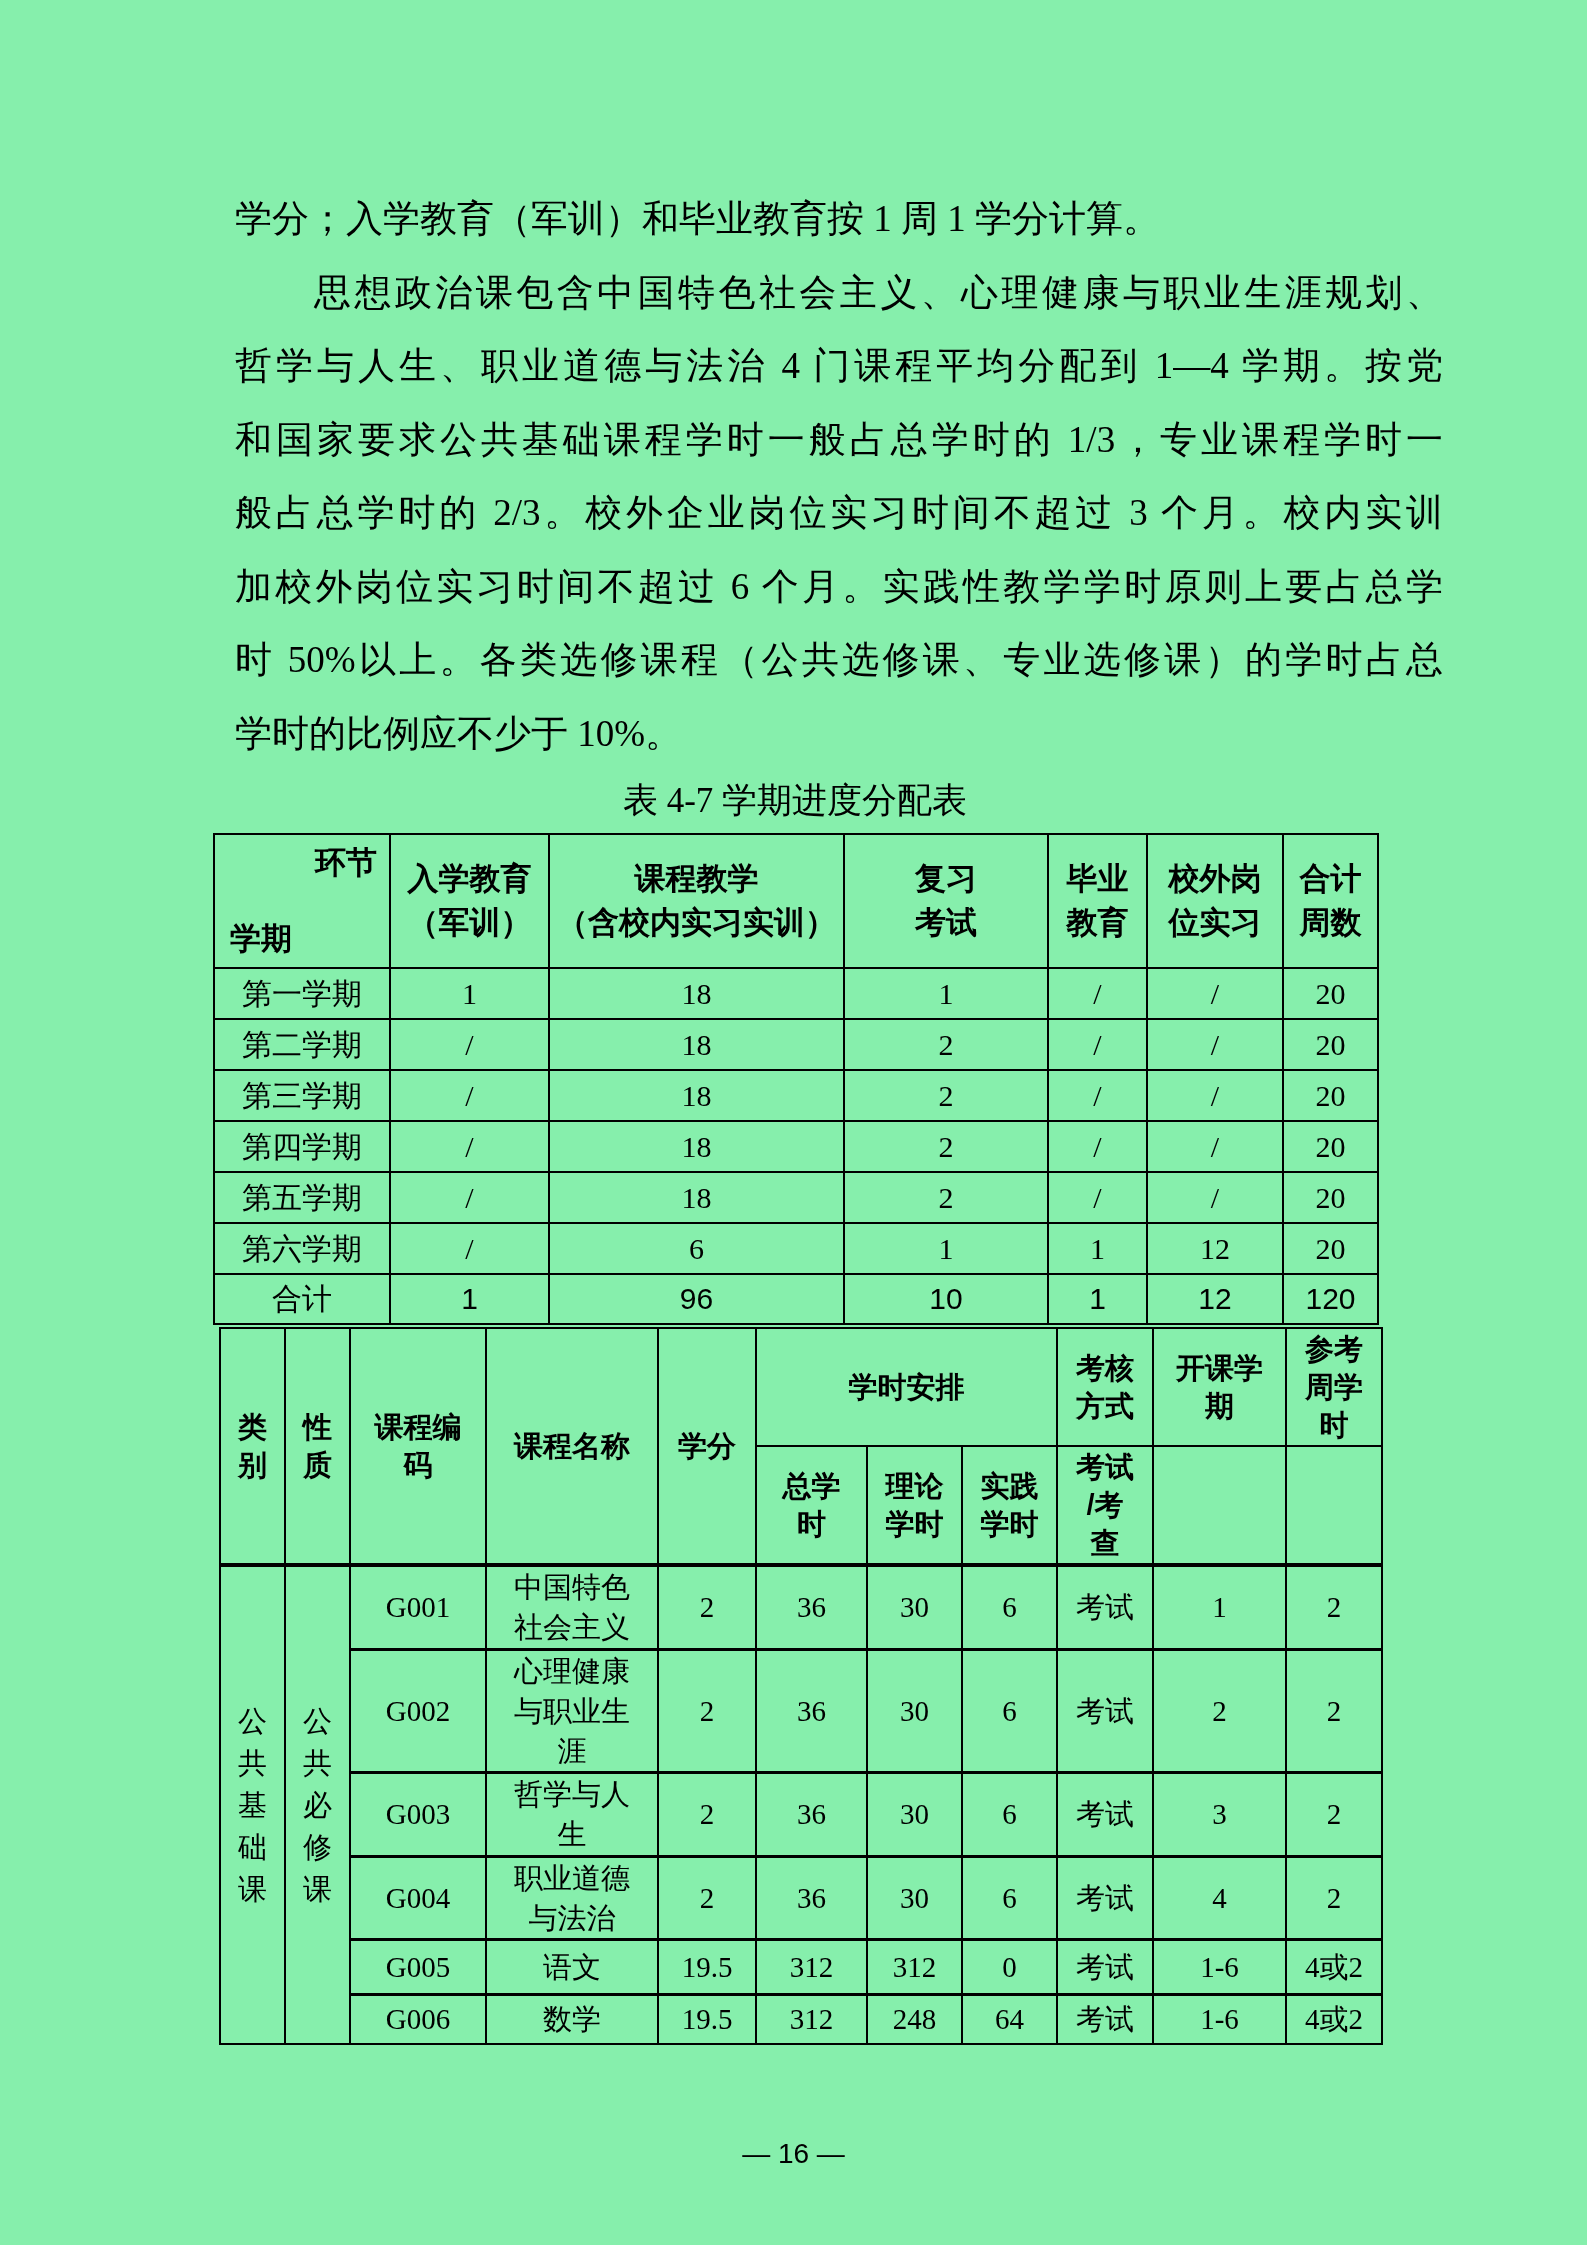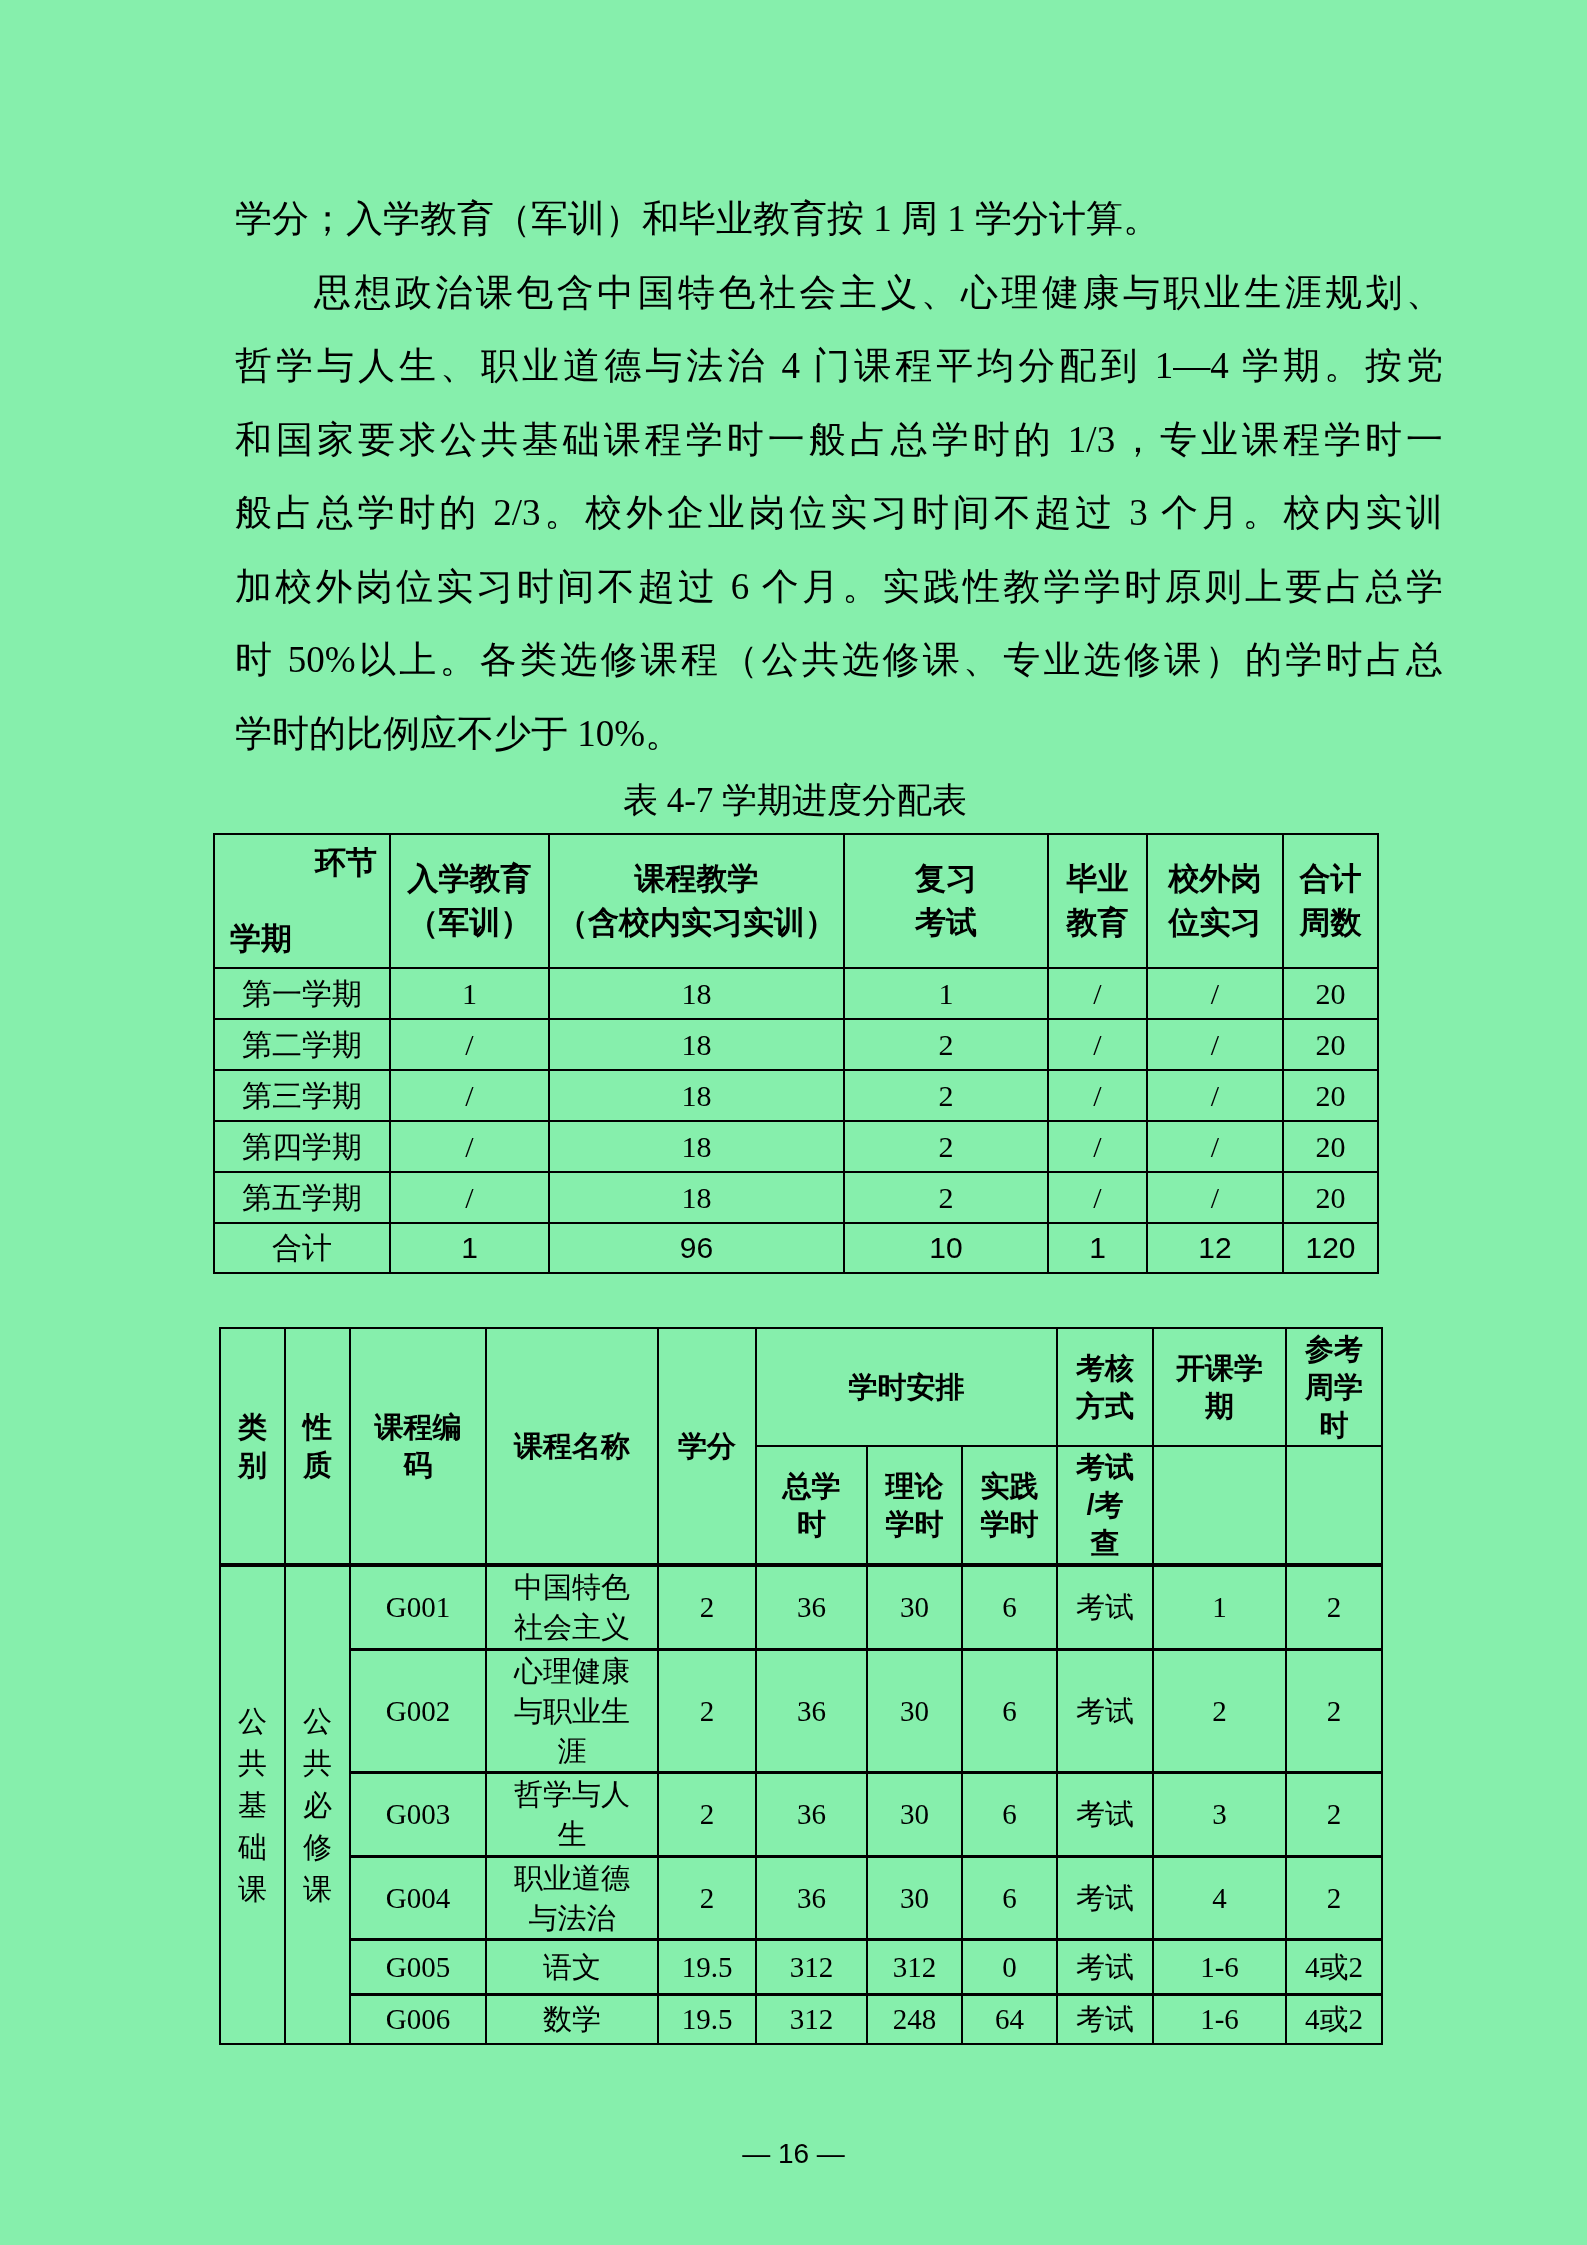--- a/index.html
+++ b/index.html
@@ -189,20 +189,29 @@
         <td>/</td>
         <td>20</td>
       </tr>
       <tr class="data">
         <td>第五学期</td>
         <td>/</td>
         <td>18</td>
         <td>2</td>
         <td>/</td>
         <td>/</td>
+        <td>20</td>
+      </tr>
+      <tr class="data">
+        <td>第六学期</td>
+        <td>/</td>
+        <td>6</td>
+        <td>1</td>
+        <td>1</td>
+        <td>12</td>
         <td>20</td>
       </tr>
       <tr class="total-row">
         <td>合计</td>
         <td>1</td>
         <td>96</td>
         <td>10</td>
         <td>1</td>
         <td>12</td>
         <td>120</td>

